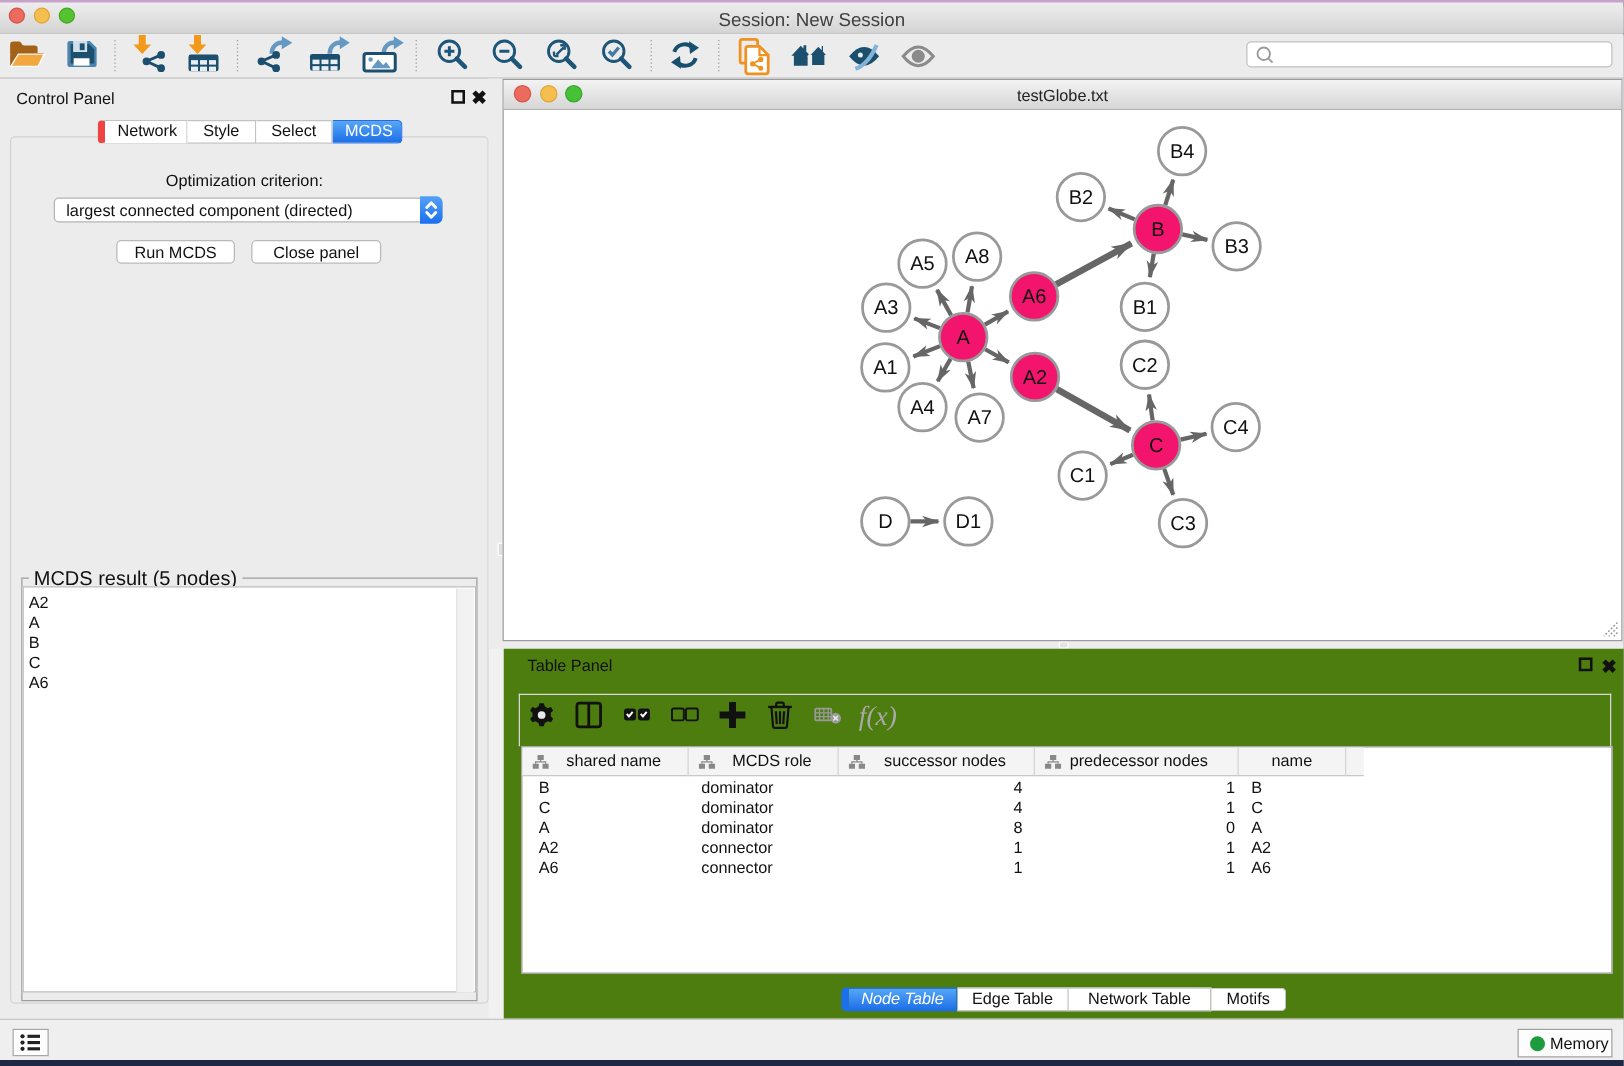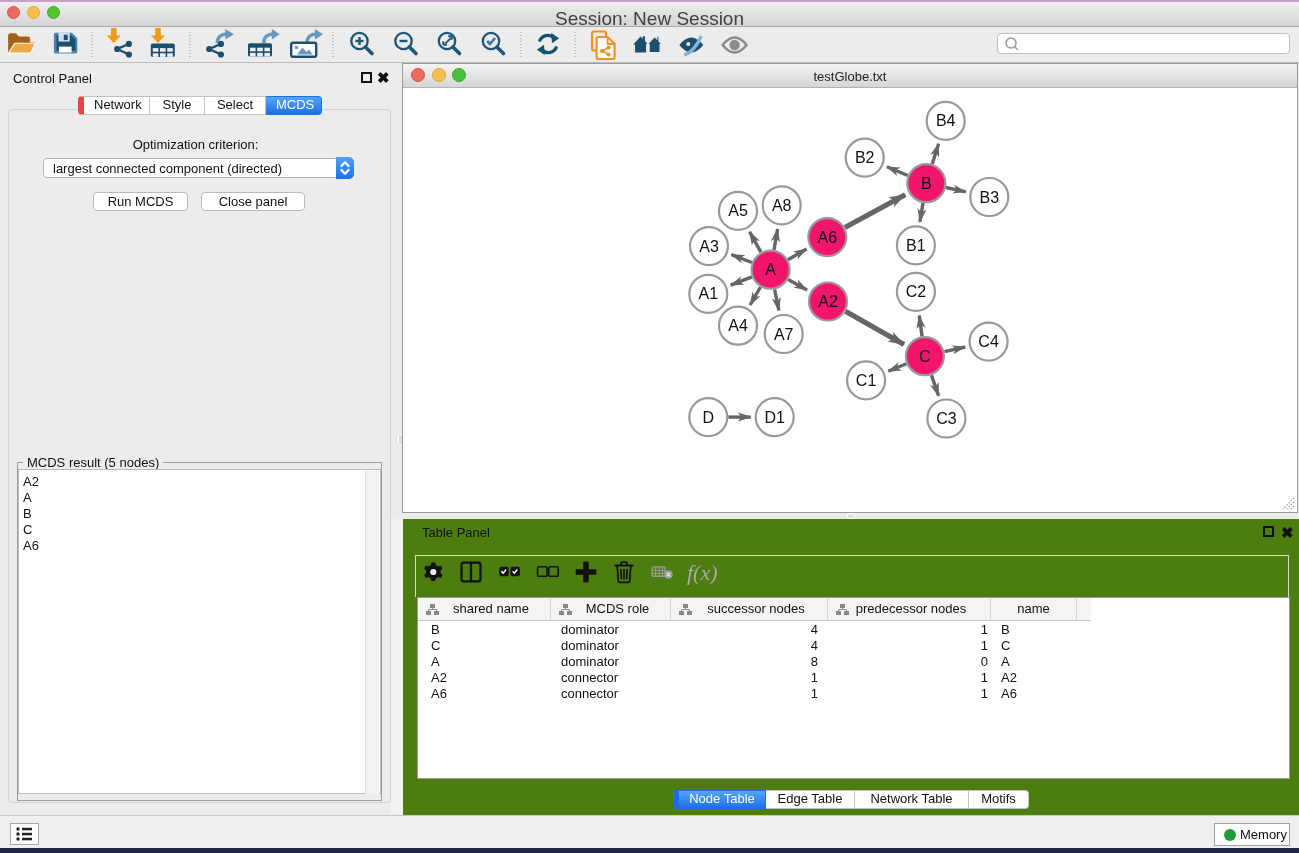--- a/index.html
+++ b/index.html
@@ -3,21 +3,21 @@
 <style>
 * { margin:0; padding:0; box-sizing:border-box; }
 html,body { width:1299px; height:853px; overflow:hidden; }
 body { font-family:"Liberation Sans", sans-serif; background:#1e2744; position:relative; }
 #app { position:absolute; left:0; top:0; width:1299px; height:848px; background:#ececec; }
 #purple { position:absolute; left:0; top:0; width:1299px; height:2px; background:#c7a3cb; }
 #titlebar { position:absolute; left:0; top:2px; width:1299px; height:25px;
   background:linear-gradient(#eeeeee,#d4d4d4); border-bottom:1px solid #a9a9a9;
   border-radius:5px 5px 0 0; }
 #titlebar .tl { position:absolute; top:4px; width:13px; height:13px; border-radius:50%; }
-#title-text { position:absolute; top:6px; width:100%; text-align:center; font-size:19px; color:#404040; }
+#title-text { position:absolute; top:6px; width:100%; text-align:center; font-size:15px; color:#404040; }
 #toolbar { position:absolute; left:0; top:28px; width:1299px; height:35px; background:#ececec; border-bottom:1px solid #bcbcbc; }
 #searchbox { position:absolute; left:997px; top:33px; width:293px; height:21px; background:#fff;
   border:1px solid #c0c0c0; border-radius:4px; }
 
 #cpanel { position:absolute; left:0; top:63px; width:460px; height:752px; background:#ececec; }
 #cpanel-title { position:absolute; left:13px; top:8px; font-size:13px; color:#111; }
 .wbtn { position:absolute; color:#111; }
 .tabs { position:absolute; display:flex; font-size:13px; z-index:5; }
 .tab { background:#fff; border:1px solid #c3c3c3; border-left:none; line-height:14px; padding:1px 10px 2px 10px; color:#111; text-align:center;}
 .tab.first { border-left:6px solid #ef4444; border-radius:4px 0 0 4px; }
@@ -27,21 +27,21 @@
   border:1px solid #d2d2d2; border-radius:4px; }
 #opt-label { position:absolute; left:0; top:74px; width:391px; text-align:center; font-size:13px; color:#111; }
 #combo { position:absolute; left:43px; top:95px; width:311px; height:20px; background:#fff;
   border:1px solid #b4b4b4; border-radius:4px; font-size:13px; color:#111; }
 #combo .txt { position:absolute; left:9px; top:2px; }
 #combo .step { position:absolute; right:-1px; top:-2px; width:18px; height:22px;
   background:linear-gradient(#54a2f5,#1b6ff0); border-radius:0 5px 5px 0; }
 .btn { position:absolute; height:19px; background:#fff; border:1px solid #b9b9b9; border-radius:4px;
   font-size:13px; color:#111; text-align:center; padding-top:1px; }
 #groupbox { position:absolute; left:17px; top:399px; width:365px; height:339px; border:1px solid #9d9d9d; }
-#grouptitle { position:absolute; left:23px; top:392px; background:#ececec; padding:0 4px; font-size:13px; color:#111; }
+#grouptitle { position:absolute; left:23px; top:392px; background:#ececec; padding:0 4px; font-size:16px; color:#111; }
 #mcdslist { position:absolute; left:18px; top:406px; width:363px; height:325px; background:#fff; border:1px solid #bbb; }
 #mcdslist .scroll { position:absolute; right:1px; top:1px; width:14px; height:323px; background:#f2f2f2; border-left:1px solid #e0e0e0;}
 #mcdslist .it { padding-left:4px; font-size:13px; color:#111; height:16px; line-height:16px; }
 
 #desk { position:absolute; left:391px; top:63px; width:908px; height:456px; background:#ececec; }
 #vdivider { position:absolute; left:391px; top:63px; width:12px; height:752px; background:#f1f1f1; }
 #netwin { position:absolute; left:402px; top:63px; width:896px; height:450px; background:#fff; border:1px solid #9b9b9b; }
 #nw-titlebar { position:absolute; left:0; top:0; width:894px; height:24px;
   background:linear-gradient(#f3f3f3,#d6d6d6); border-bottom:1px solid #b3b3b3; }
 #nw-title { position:absolute; top:5px; width:100%; text-align:center; font-size:13px; color:#222; }
@@ -467,21 +467,21 @@
       <div class="row">
           <span style="left:13px;">A6</span>
           <span style="left:143px;">connector</span>
           <span style="left:340px; width:60px; text-align:right;">1</span>
           <span style="left:510px; width:60px; text-align:right;">1</span>
           <span style="left:583px;">A6</span>
         </div>
     </div>
   </div>
   <div class="tabs" style="left:270px; top:271px;">
-    <div class="tab first sel" style="width:93px;">Node Table</div>
+    <div class="tab first sel" style="width:93px;font-style:italic;">Node Table</div>
     <div class="tab" style="width:89px;">Edge Table</div>
     <div class="tab" style="width:114px;">Network Table</div>
     <div class="tab last" style="width:60px;">Motifs</div>
   </div>
 </div>
 <div id="statusbar">
   <div id="listbtn"><svg width="27" height="20" viewBox="0 0 27 20">
         <g fill="#222">
           <circle cx="7" cy="5" r="1.7"></circle>
           <circle cx="7" cy="10" r="1.7"></circle>

